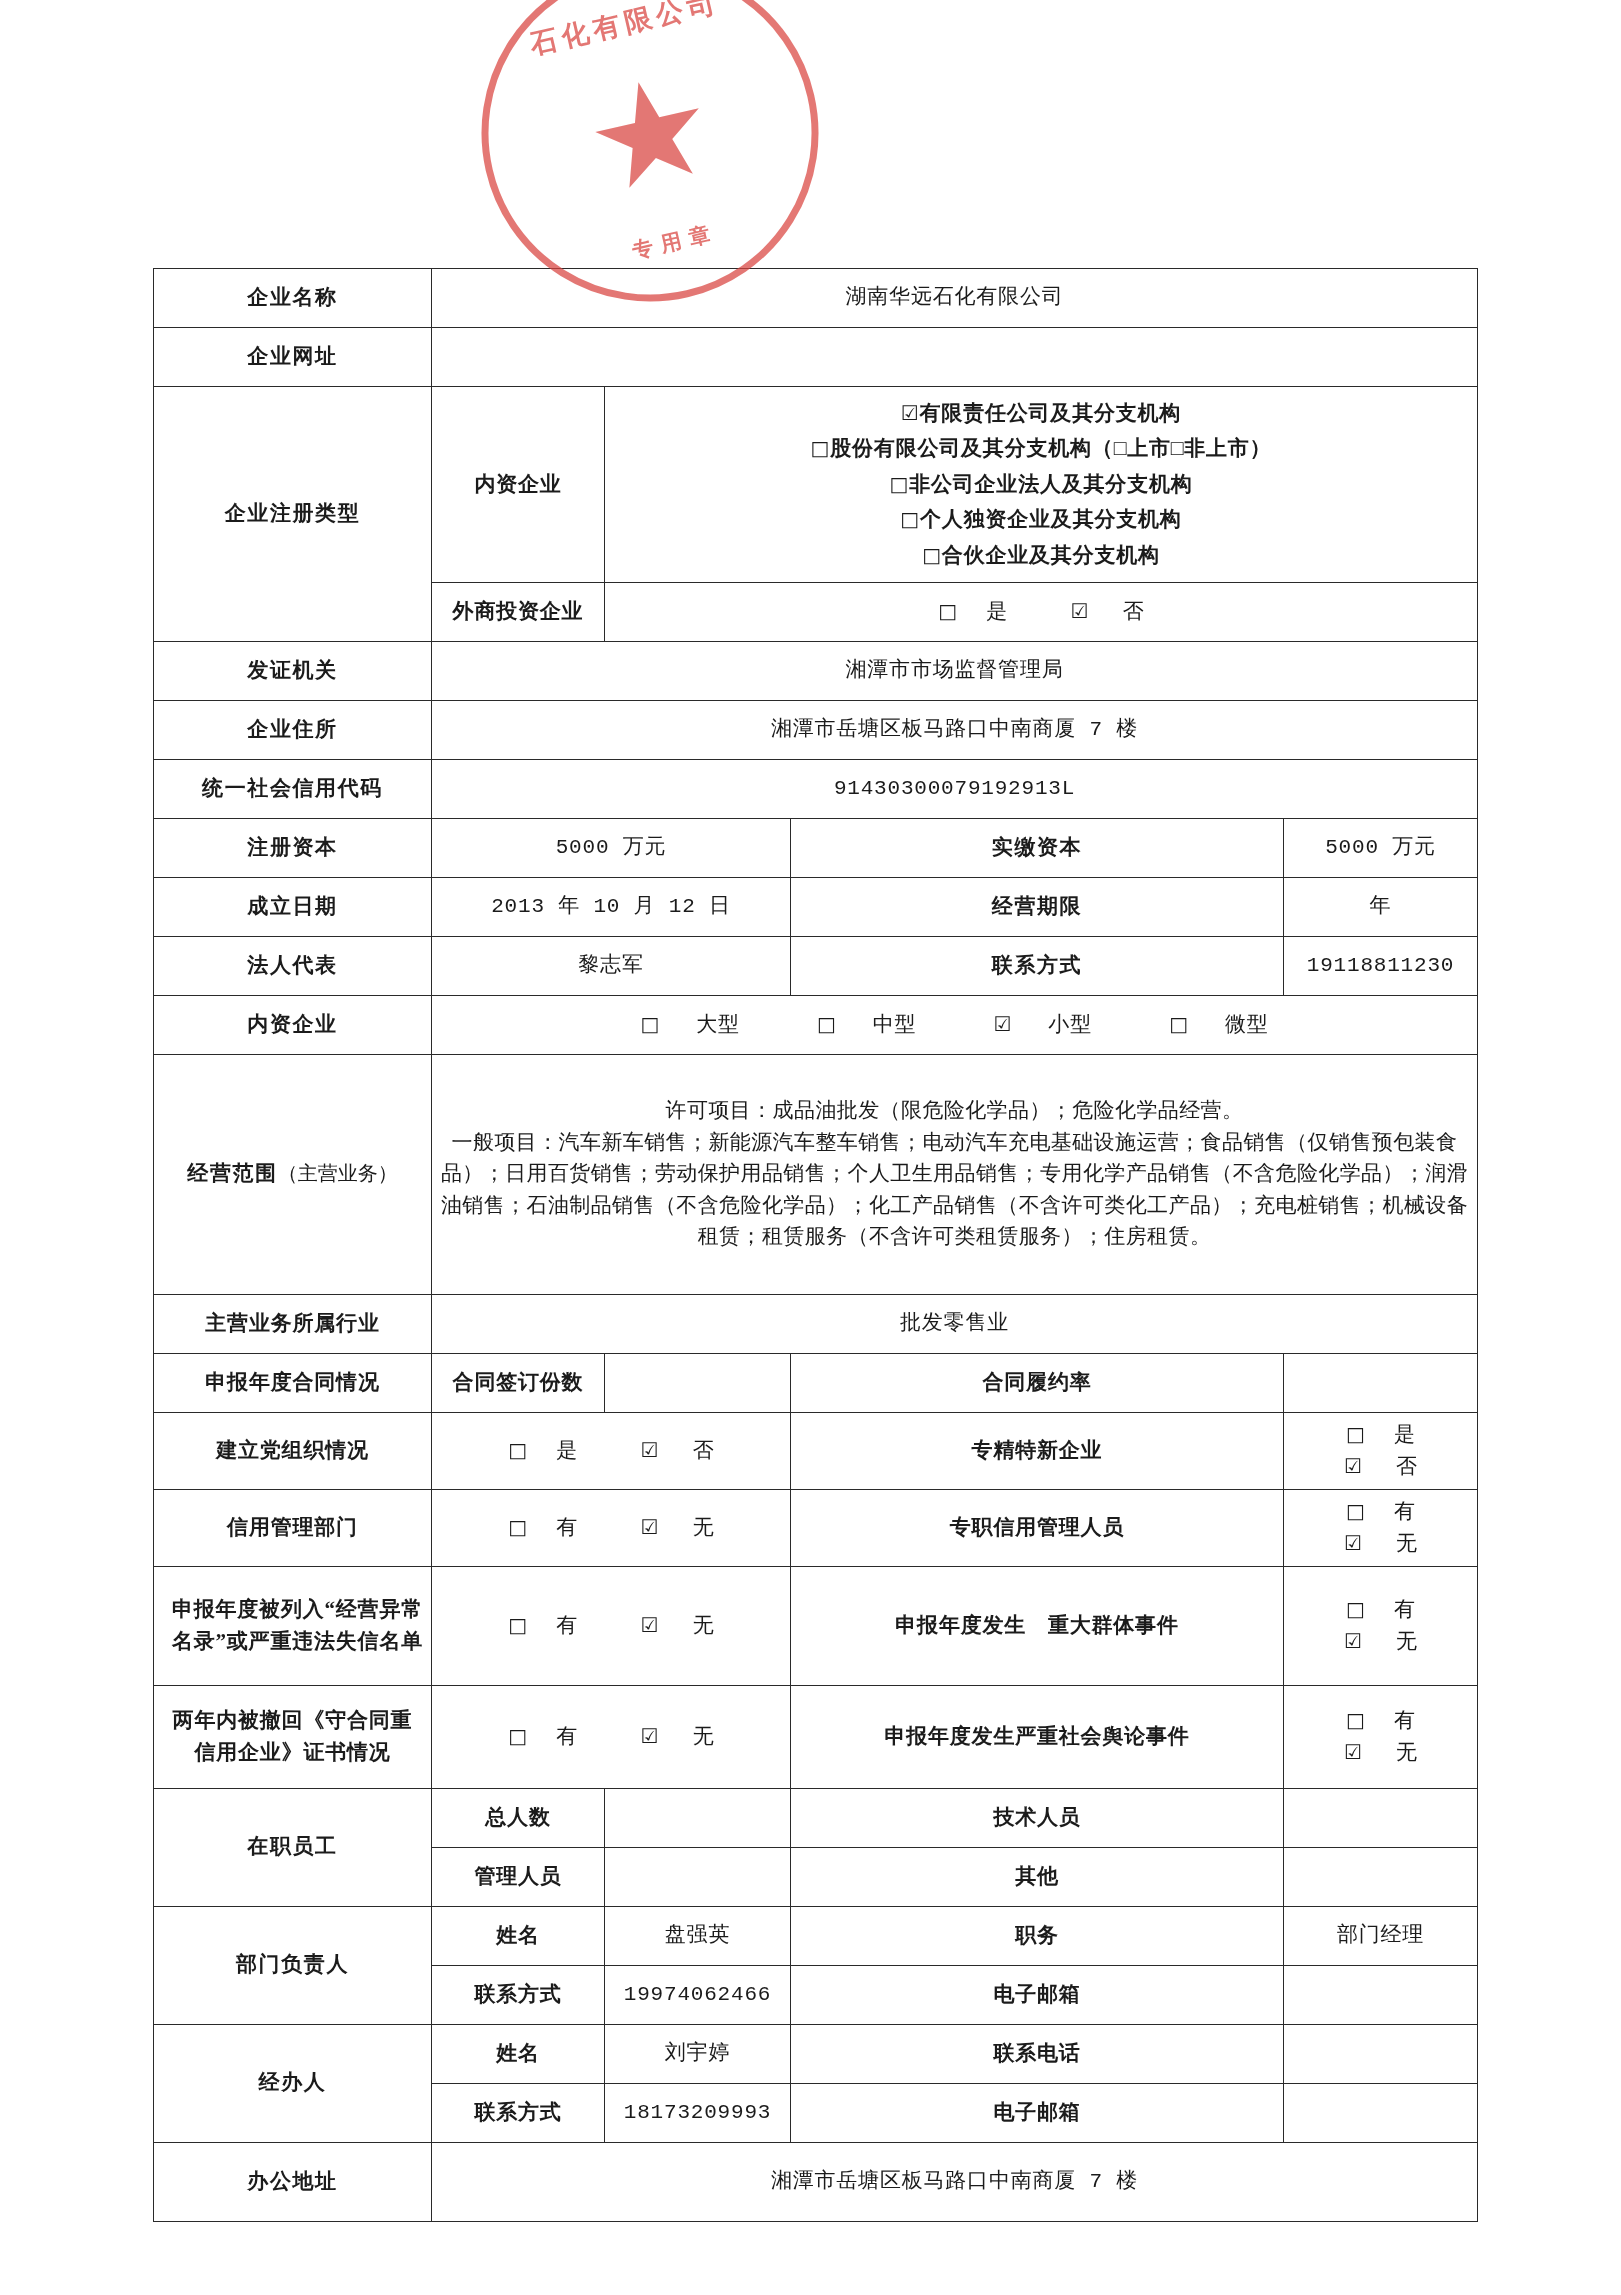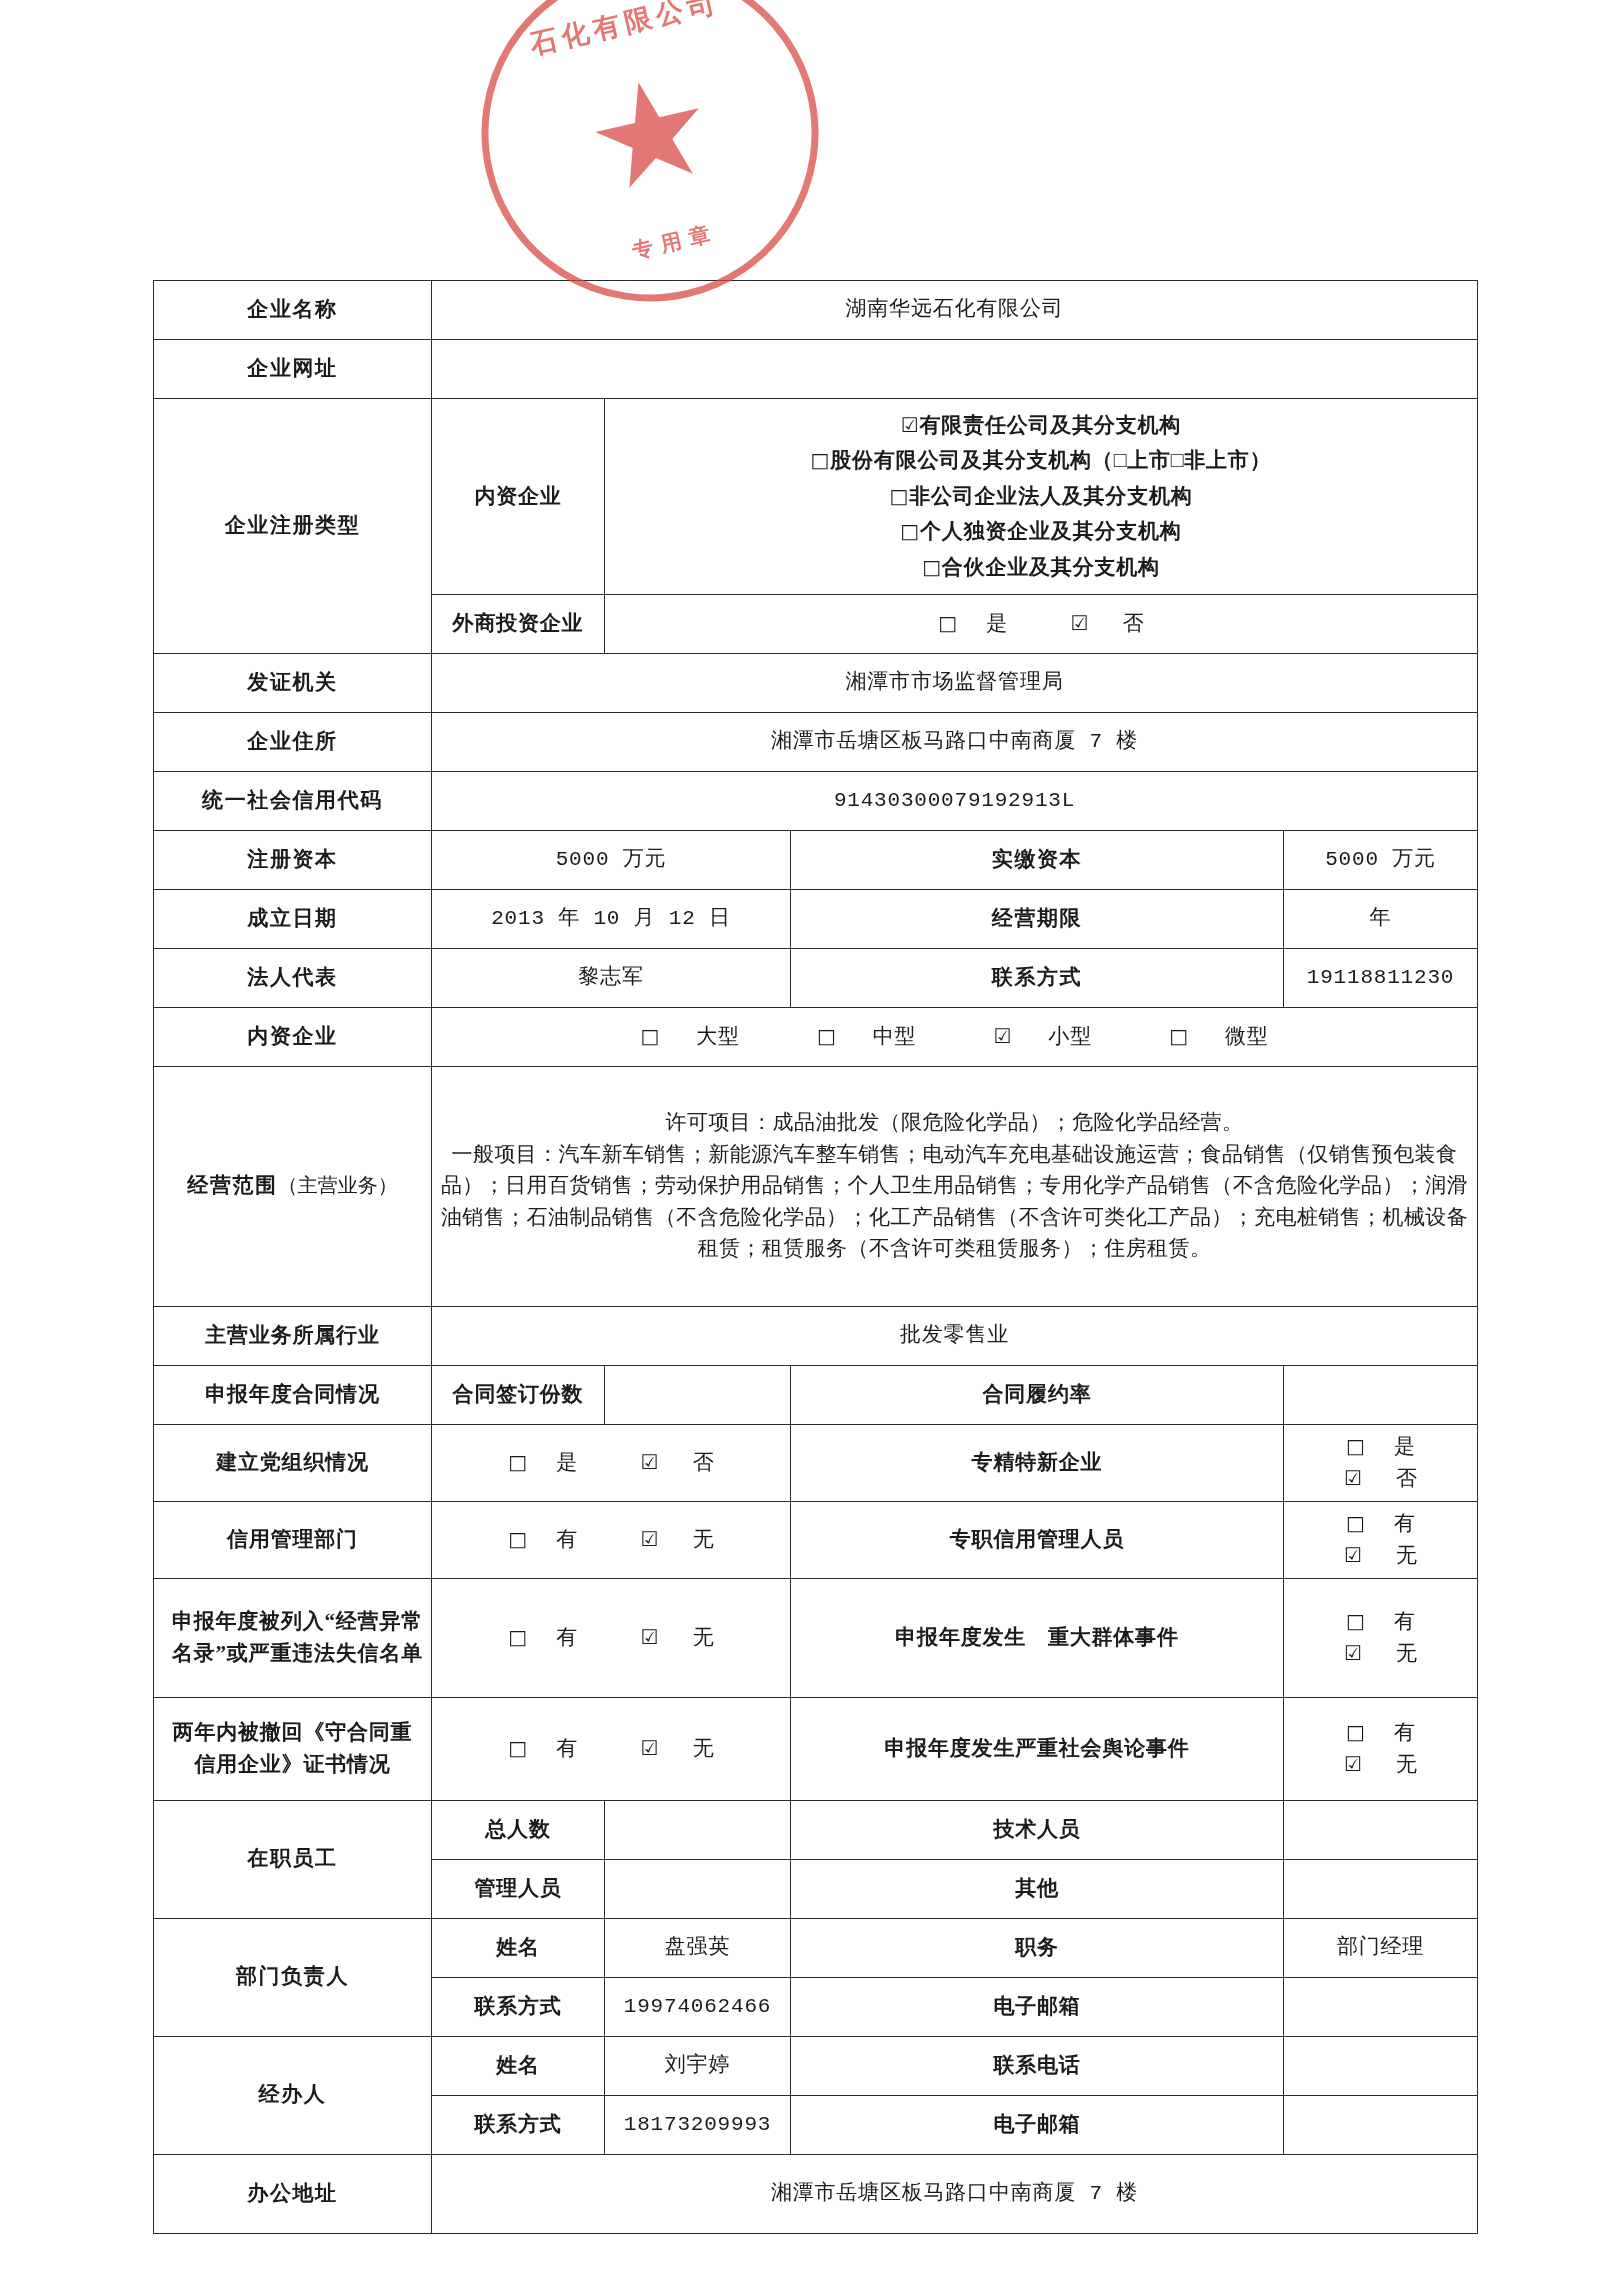--- a/index.html
+++ b/index.html
@@ -72,21 +72,21 @@
     font-size: 32px;
     font-weight: bold;
     letter-spacing: 2.4px;
     z-index: 2;
   }
 
   
   table.form {
     position: absolute;
     left: 153px;
-    top: 280px;
+    top: 268px;
     width: 1323px;
     border-collapse: collapse;
     table-layout: fixed;
     font-size: 21px;
     z-index: 3;
     background: transparent;
   }
   table.form td {
     border: 1.6px solid #2a2a2a;
     padding: 6.5px 8px;

